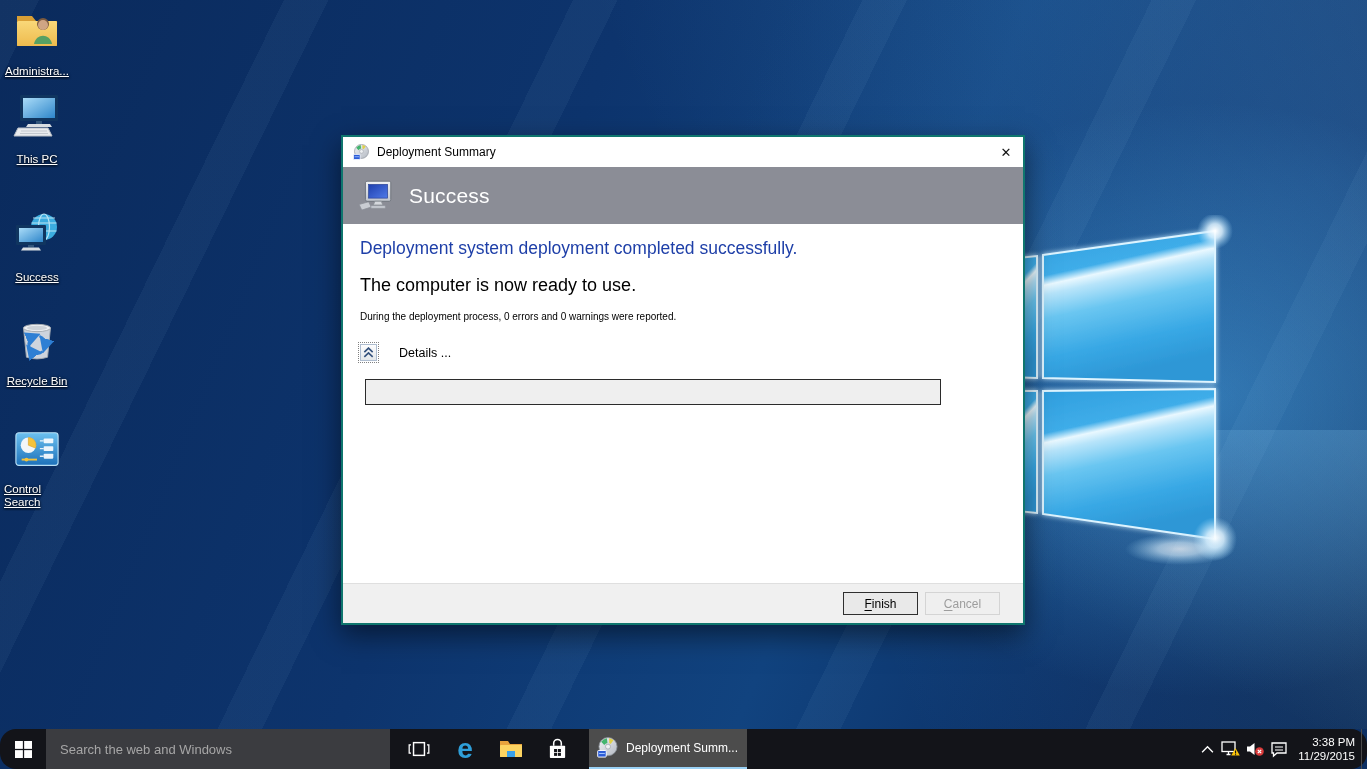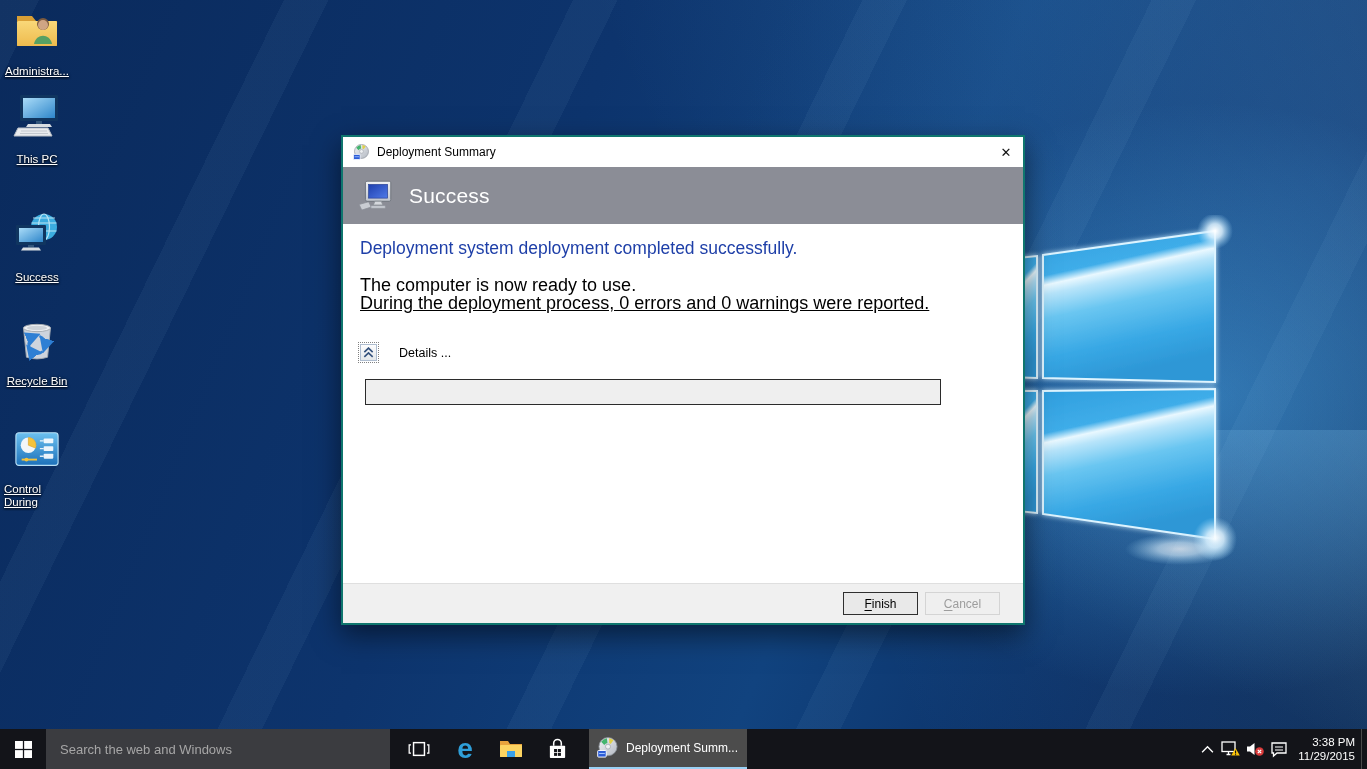--- a/index.html
+++ b/index.html
@@ -34,39 +34,39 @@
     border:2px solid #0f766e; box-shadow:0 10px 26px rgba(0,0,0,.5); z-index:10; }
   .titlebar { height:30px; background:#fff; display:flex; align-items:center; padding:0 6px 0 10px; }
   .titlebar .ttl { font-size:12px; color:#000; margin-left:7px; flex:1; }
   .close-btn { width:22px; height:20px; display:flex; align-items:center; justify-content:center;
     font-size:13px; color:#111; cursor:pointer; }
   .wiz-header { height:57px; background:#8b8d96; display:flex; align-items:center; padding-left:14px; }
   .wiz-header .htxt { color:#fff; font-size:21px; margin-left:14px; letter-spacing:.2px; }
   .wiz-body { position:relative; height:363px; background:#fff; }
   .lead { position:absolute; left:17px; top:14px; font-size:17.5px; color:#1e3fa8; }
   .msg1 { position:absolute; left:17px; top:51px; font-size:18px; color:#000; }
-  .msg2 { position:absolute; left:17px; top:69px; font-size:18px; color:#000;text-decoration:underline; }
+  .msg2 { position:absolute; left:17px; top:87px; font-size:10px; color:#000; }
   .details-row { position:absolute; left:17px; top:120px; display:flex; align-items:center; }
   .details-btn { width:17px; height:17px; background:linear-gradient(#fdfdfd,#e4e7ea);
     border:1px solid #aebdd0; outline:1px dotted #808080; outline-offset:1px;
     display:flex; align-items:center; justify-content:center; cursor:pointer; }
   .details-lbl { margin-left:22px; font-size:12.5px; color:#000; }
   .progress { position:absolute; left:22px; top:155px; width:576px; height:26px;
     border:1px solid #2b2b2b; background:#efefef; }
   .wiz-footer { position:absolute; left:0; right:0; bottom:0; height:40px; background:#f0f0f0;
     border-top:1px solid #dfdfdf; }
   .btn { position:absolute; top:8px; width:75px; height:23px; font-size:12px;
     font-family:"Liberation Sans", sans-serif; display:flex; align-items:center; justify-content:center; }
   .btn u { text-decoration:underline; text-underline-offset:2px; }
   .btn-finish { left:500px; background:#e9e9e9; border:1px solid #2f2f2f; color:#000; cursor:pointer; }
   .btn-cancel { left:582px; background:#efefef; border:1px solid #d4d4d4; color:#9d9d9d; }
 
   
   .taskbar { position:absolute; left:0; bottom:0; width:1367px; height:40px; background:#131419;
-    display:flex; align-items:stretch; z-index:50; }
+    display:flex; align-items:stretch; z-index:50;border-radius:16px; }
   .tb-btn { width:46px; display:flex; align-items:center; justify-content:center; cursor:pointer; }
   .search-box { width:344px; background:#3b3c40; display:flex; align-items:center; }
   .search-input { width:100%; height:100%; background:transparent; border:none; outline:none;
     color:#c9c9c9; font-size:13px; padding-left:14px; font-family:"Liberation Sans", sans-serif; }
   .search-input::placeholder { color:#a6a6a6; opacity:1; }
   .edge-e { font-size:28px; font-weight:bold; color:#2e9fd9; line-height:28px; }
   .task-item { margin-left:9px; width:158px; background:#4c4c4c; display:flex; align-items:center;
     padding:0 8px; border-bottom:2px solid #9ad1f5; cursor:pointer; }
   .task-item .tlabel { color:#fff; font-size:12px; margin-left:7px; white-space:nowrap; overflow:hidden; }
   .tray { margin-left:auto; display:flex; align-items:center; }
@@ -212,21 +212,21 @@
         <rect x="31" y="16" width="10" height="5" rx="0.8"></rect>
         <rect x="31" y="24" width="10" height="5" rx="0.8"></rect>
       </g>
       <g stroke="rgba(255,255,255,0.85)" stroke-width="1.4">
         <path d="M27,10.5 h4 M27,18.5 h4 M27,26.5 h4"></path>
       </g>
       <path d="M8,30 h16" stroke="#f4c33c" stroke-width="2"></path>
       <circle cx="13" cy="30" r="2" fill="#f4c33c"></circle>
     </svg>
   </div>
-  <div class="lbl">Control During</div>
+  <div class="lbl">Control Search</div>
 </div>
 
 <div class="dialog">
   <div class="titlebar">
     <svg width="17" height="17" viewBox="0 0 16 16">
       <defs>
           <linearGradient id="discG" x1="0" y1="0" x2="1" y2="1">
             <stop offset="0" stop-color="#f2f3f5"></stop>
             <stop offset="1" stop-color="#b3b9c2"></stop>
           </linearGradient>

